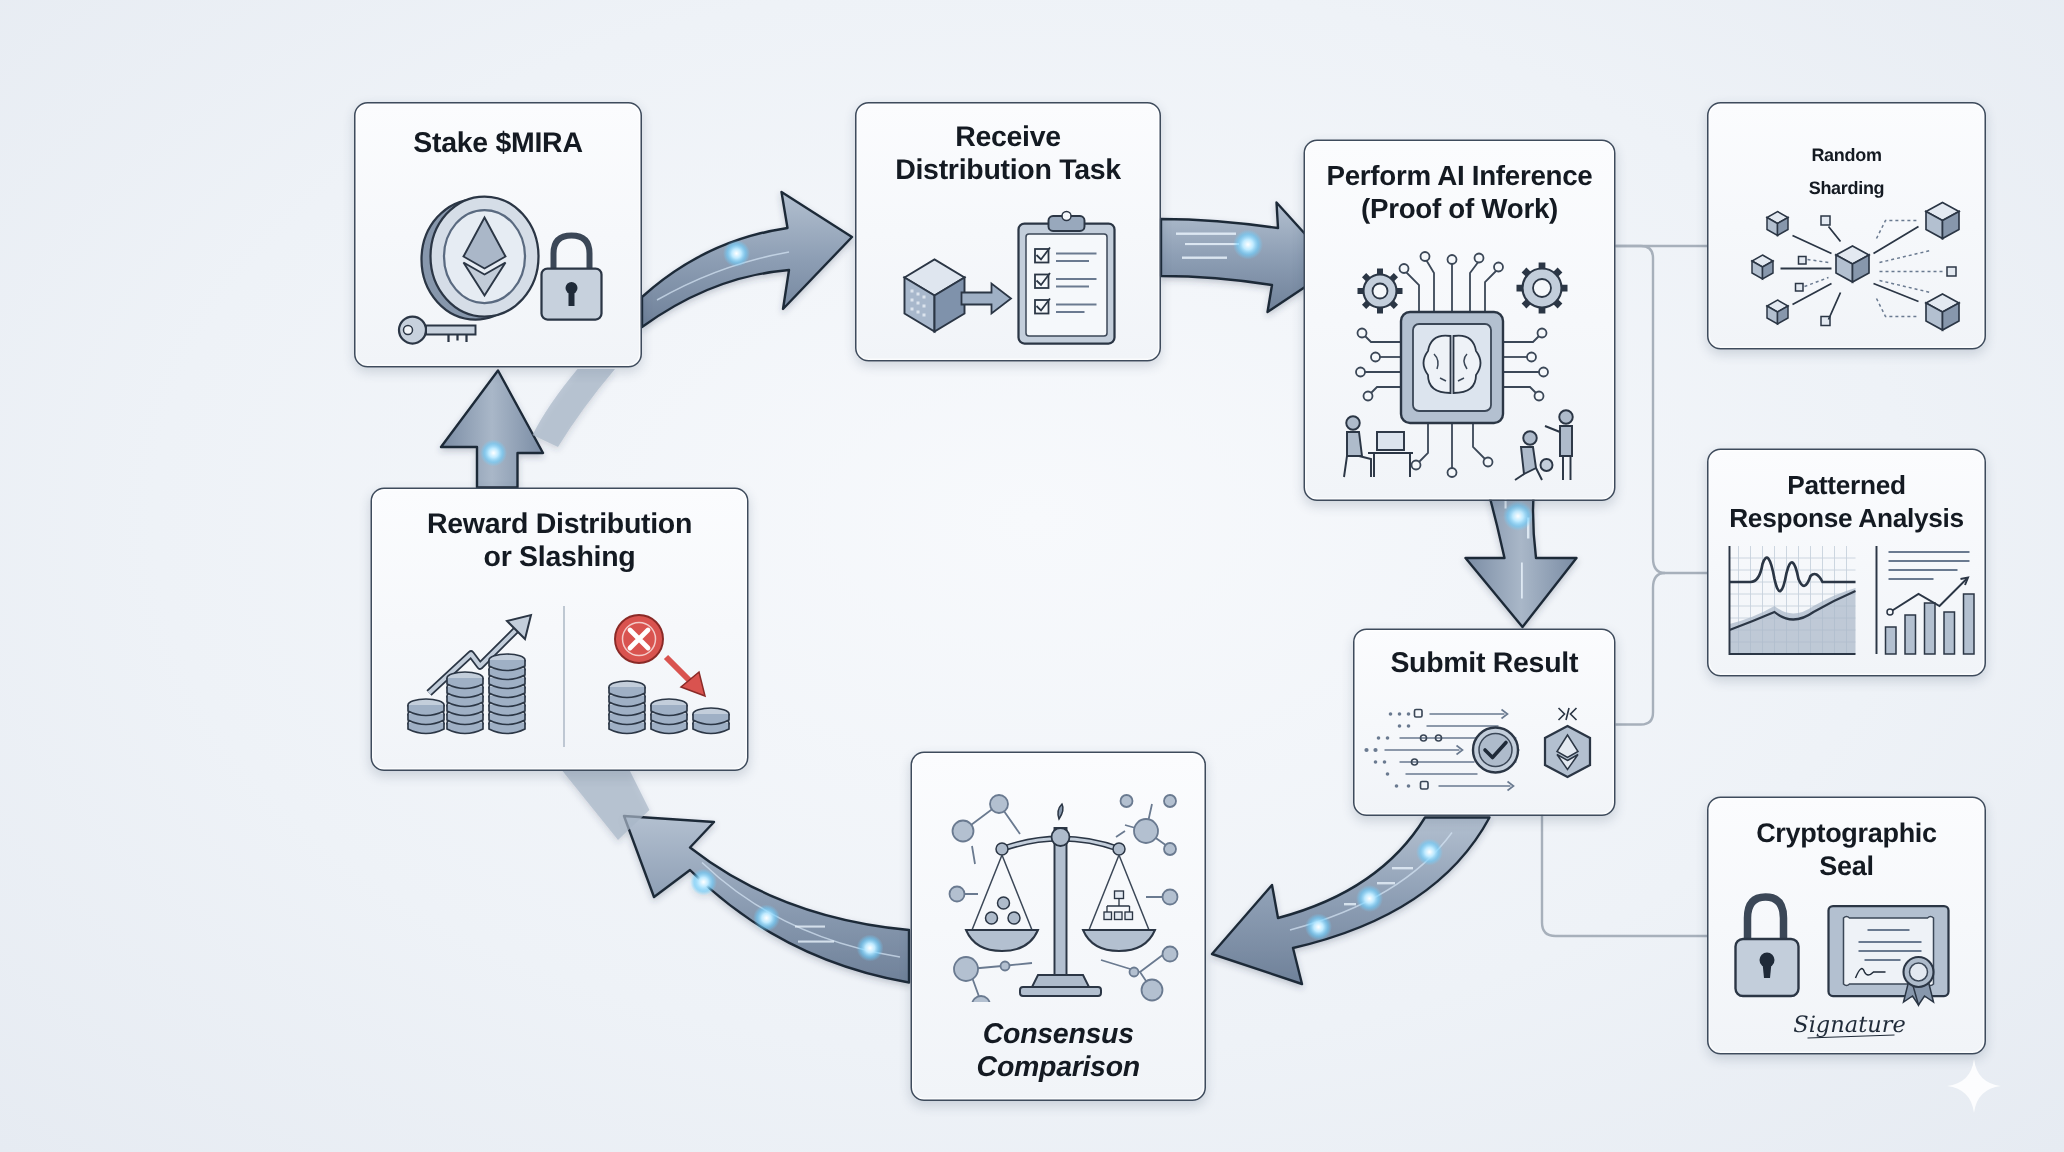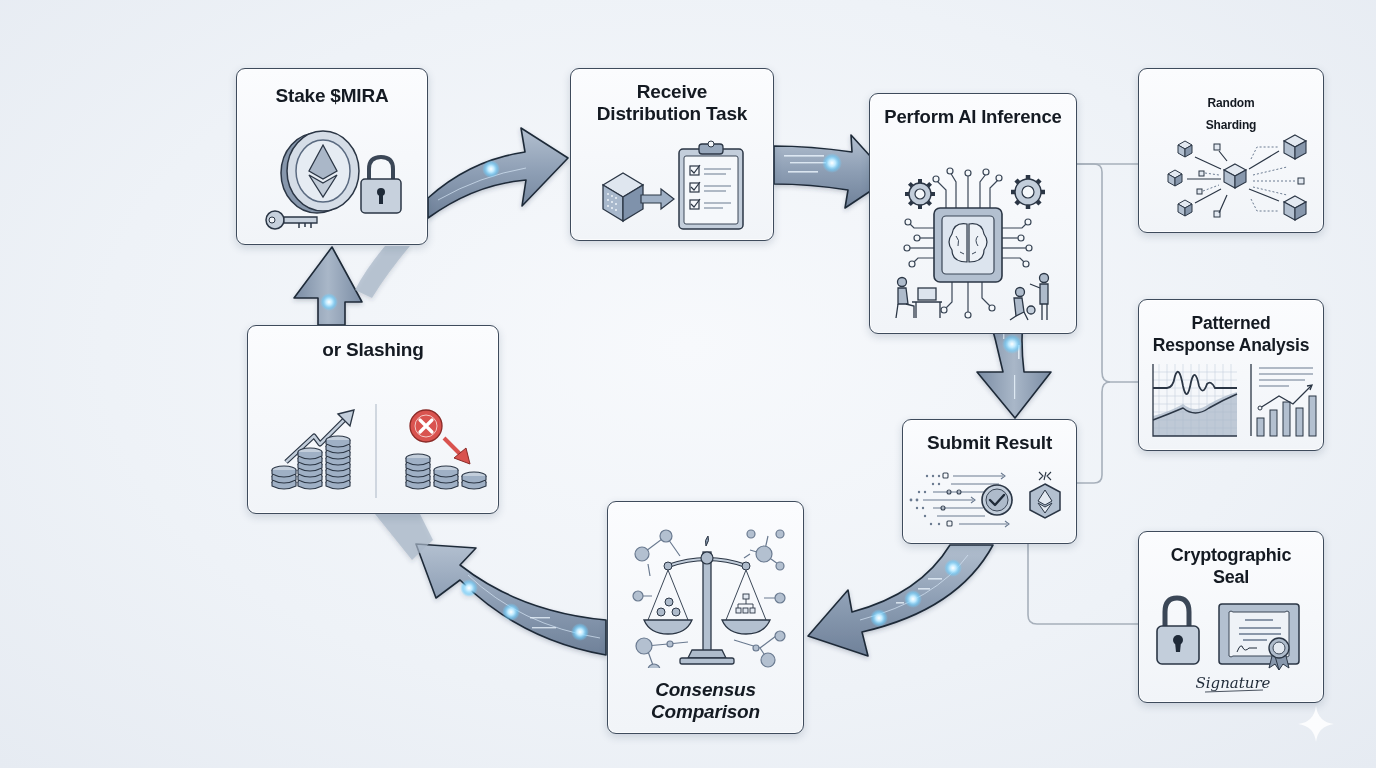--- a/index.html
+++ b/index.html
@@ -192,20 +192,21 @@
             <path d="M120 75 L123 78 L129 70"></path>
           <path d="M133 40 L160 40 M133 45 L155 45 M133 57 L160 57 M133 62 L155 62 M133 74 L160 74 M133 79 L152 79" stroke="#6a7a90"></path>
         </g>
       </g>
     </svg>
   </div>
 
   <div class="card" style="left:869px;top:68px;width:208px;height:241px;margin-top:25px;">
     <div class="title" style="top:12px;font-size:18.5px;">
       <span>Perform AI Inference</span>
+      <span>(Proof of Work)</span>
     </div>
     <svg class="icon" width="208" height="180" style="left:0;top:58px;">
       <g stroke="#3b4757" stroke-width="1.2" fill="#f5f8fb">
         <path d="M76 56 L76 38 L66 28" fill="none"></path>
           <circle cx="66" cy="27" r="3"></circle>
         <path d="M86 56 L86 30 L80 20" fill="none"></path>
           <circle cx="80" cy="19" r="3"></circle>
         <path d="M98 56 L98 24" fill="none"></path>
           <circle cx="98" cy="21" r="3"></circle>
         <path d="M110 56 L110 30 L116 22" fill="none"></path>
@@ -473,20 +474,21 @@
       </g>
     </svg>
     <div class="title" style="top:177px;">
       <span>Consensus</span>
       <span>Comparison</span>
     </div>
   </div>
 
   <div class="card" style="left:247px;top:325px;width:252px;height:189px;">
     <div class="title" style="top:13px;">
+      <span>Reward Distribution</span>
       <span>or Slashing</span>
     </div>
     <svg class="icon" width="252" height="120" style="left:0;top:64px;">
       <defs>
         <g id="coinDisc">
           <ellipse cx="0" cy="0" rx="12" ry="4" fill="#c3cedb" stroke="#2b3645" stroke-width="1.1"></ellipse>
           <path d="M-12 0 L-12 4 Q0 10 12 4 L12 0" fill="#9fb0c5" stroke="#2b3645" stroke-width="1.1"></path>
         </g>
       </defs>
       <path d="M128 14 L128 108" stroke="#b8c2ce" stroke-width="1.2"></path>

